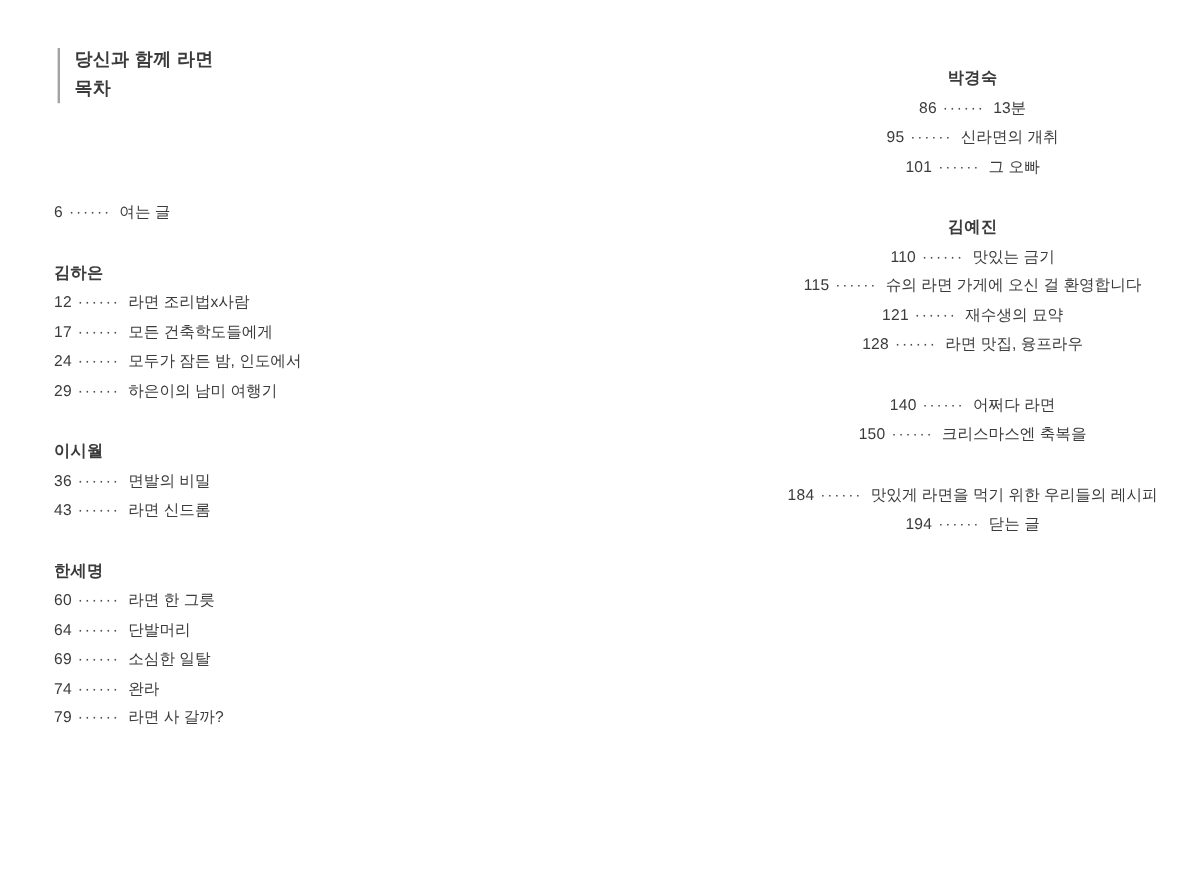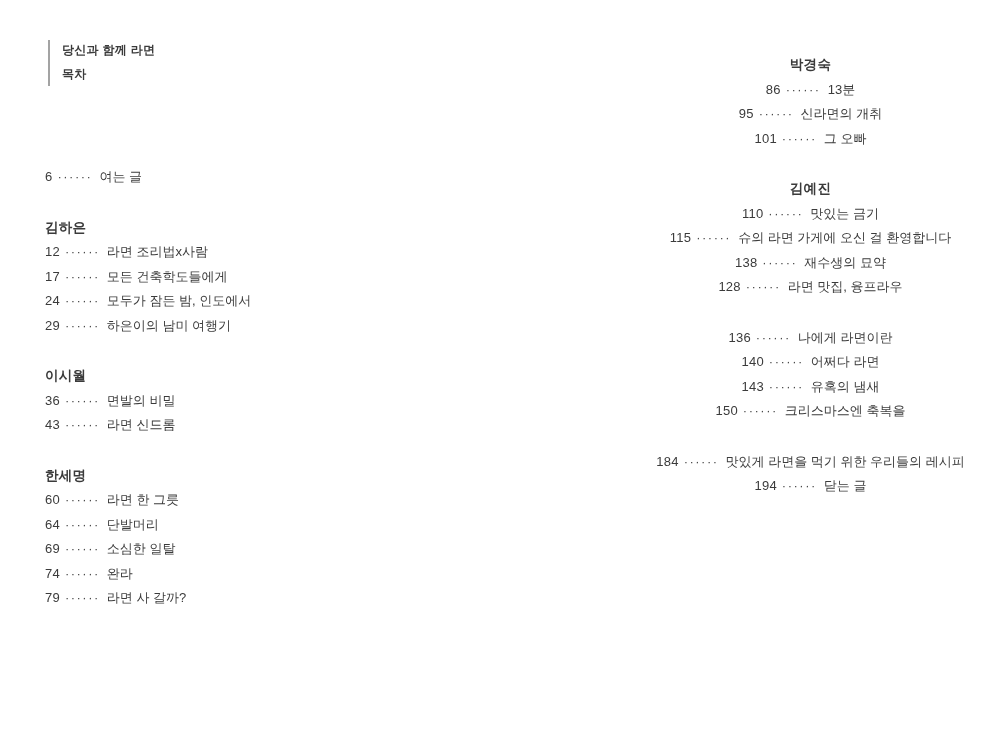--- a/index.html
+++ b/index.html
@@ -12,21 +12,21 @@
     overflow: hidden;
   }
   .accent-bar {
     position: absolute;
     left: 48px; top: 40px;
     width: 2px; height: 46px;
     background: #a3a3a3;
   }
   .title-block { position: absolute; left: 62px; top: 38px; }
   .title-line {
-    font-size: 12px;
+    font-size: 15px;
     font-weight: 700;
     line-height: 24px;
     letter-spacing: 0.3px;
     white-space: nowrap;
   }
   .col { position: absolute; }
   #col-left  { left: 45px;  top: 165px; width: 540px; }
   #col-right { left: 628px; top: 53px;  width: 365px; text-align: center; }
   .group { margin-top: 26px; }
   .col .group:first-child { margin-top: 0; }
@@ -88,26 +88,24 @@
     <div class="group">
       <div class="author">박경숙</div>
       <div class="entry"><span class="num">86</span><span class="dots">······</span><span class="title-text">13분</span></div>
       <div class="entry"><span class="num">95</span><span class="dots">······</span><span class="title-text">신라면의 개취</span></div>
       <div class="entry"><span class="num">101</span><span class="dots">······</span><span class="title-text">그 오빠</span></div>
     </div>
     <div class="group">
       <div class="author">김예진</div>
       <div class="entry"><span class="num">110</span><span class="dots">······</span><span class="title-text">맛있는 금기</span></div>
       <div class="entry"><span class="num">115</span><span class="dots">······</span><span class="title-text">슈의 라면 가게에 오신 걸 환영합니다</span></div>
-      <div class="entry"><span class="num">138</span><span class="dots">······</span><span class="title-text">재수생의 묘약</span></div>
+      <div class="entry"><span class="num">121</span><span class="dots">······</span><span class="title-text">재수생의 묘약</span></div>
       <div class="entry"><span class="num">128</span><span class="dots">······</span><span class="title-text">라면 맛집, 융프라우</span></div>
     </div>
     <div class="group">
-      <div class="entry"><span class="num">136</span><span class="dots">······</span><span class="title-text">나에게 라면이란</span></div>
       <div class="entry"><span class="num">140</span><span class="dots">······</span><span class="title-text">어쩌다 라면</span></div>
-      <div class="entry"><span class="num">143</span><span class="dots">······</span><span class="title-text">유혹의 냄새</span></div>
       <div class="entry"><span class="num">150</span><span class="dots">······</span><span class="title-text">크리스마스엔 축복을</span></div>
     </div>
     <div class="group">
       <div class="entry"><span class="num">184</span><span class="dots">······</span><span class="title-text">맛있게 라면을 먹기 위한 우리들의 레시피</span></div>
       <div class="entry"><span class="num">194</span><span class="dots">······</span><span class="title-text">닫는 글</span></div>
     </div>
   </div>
 
 </body></html>

